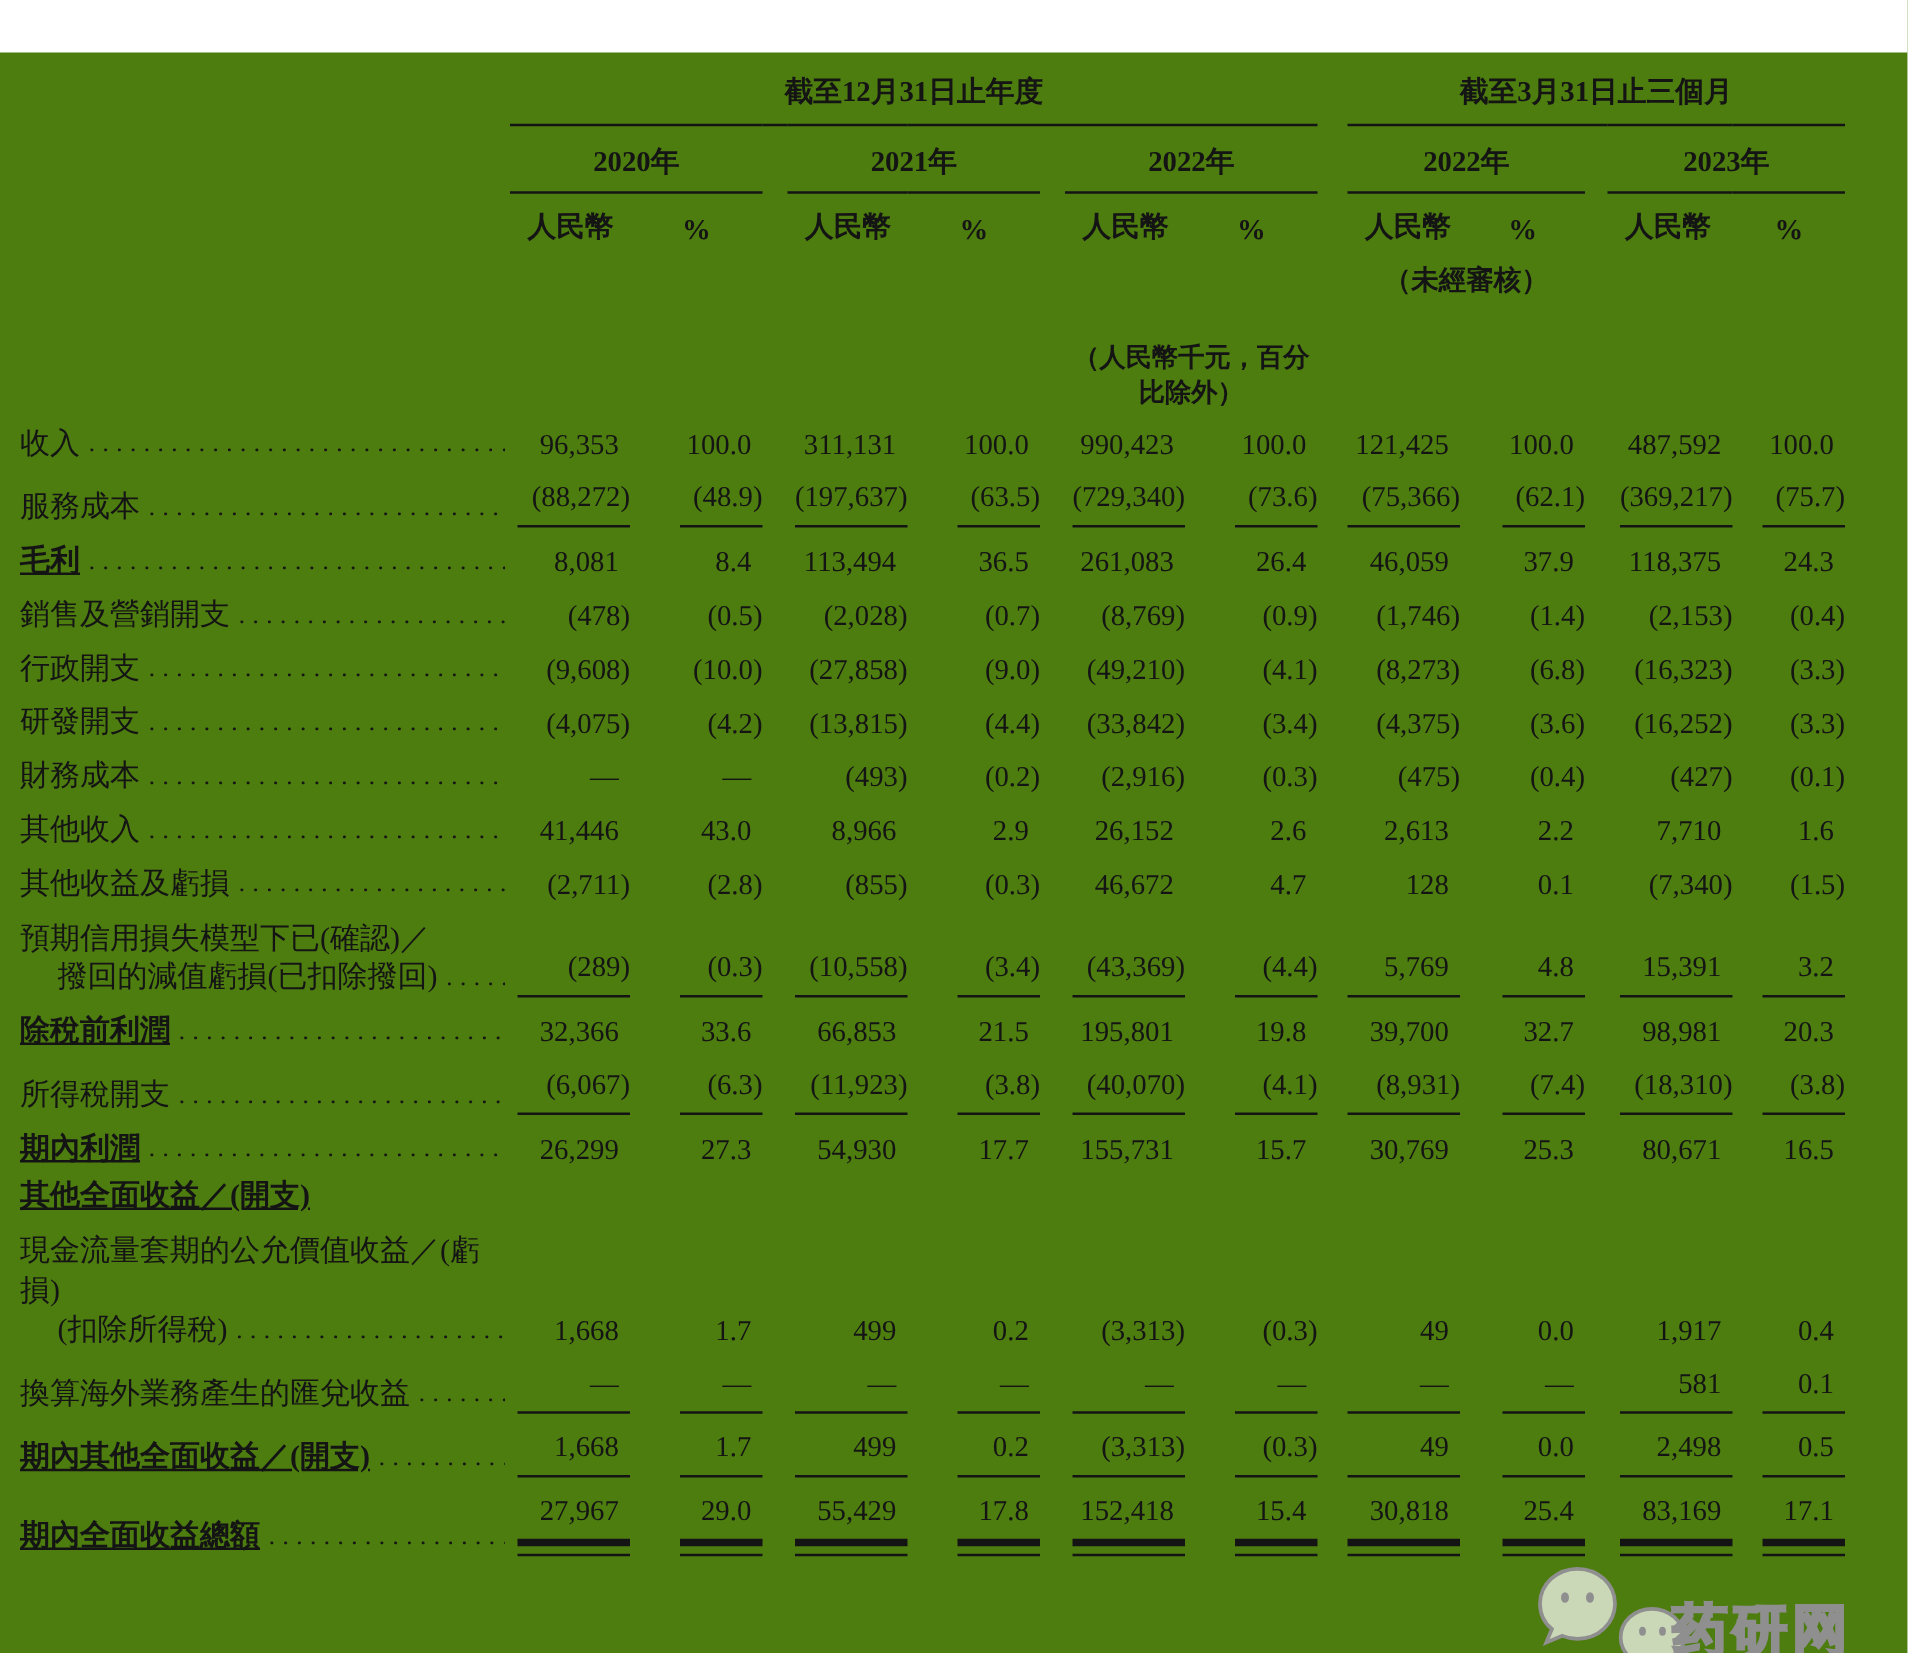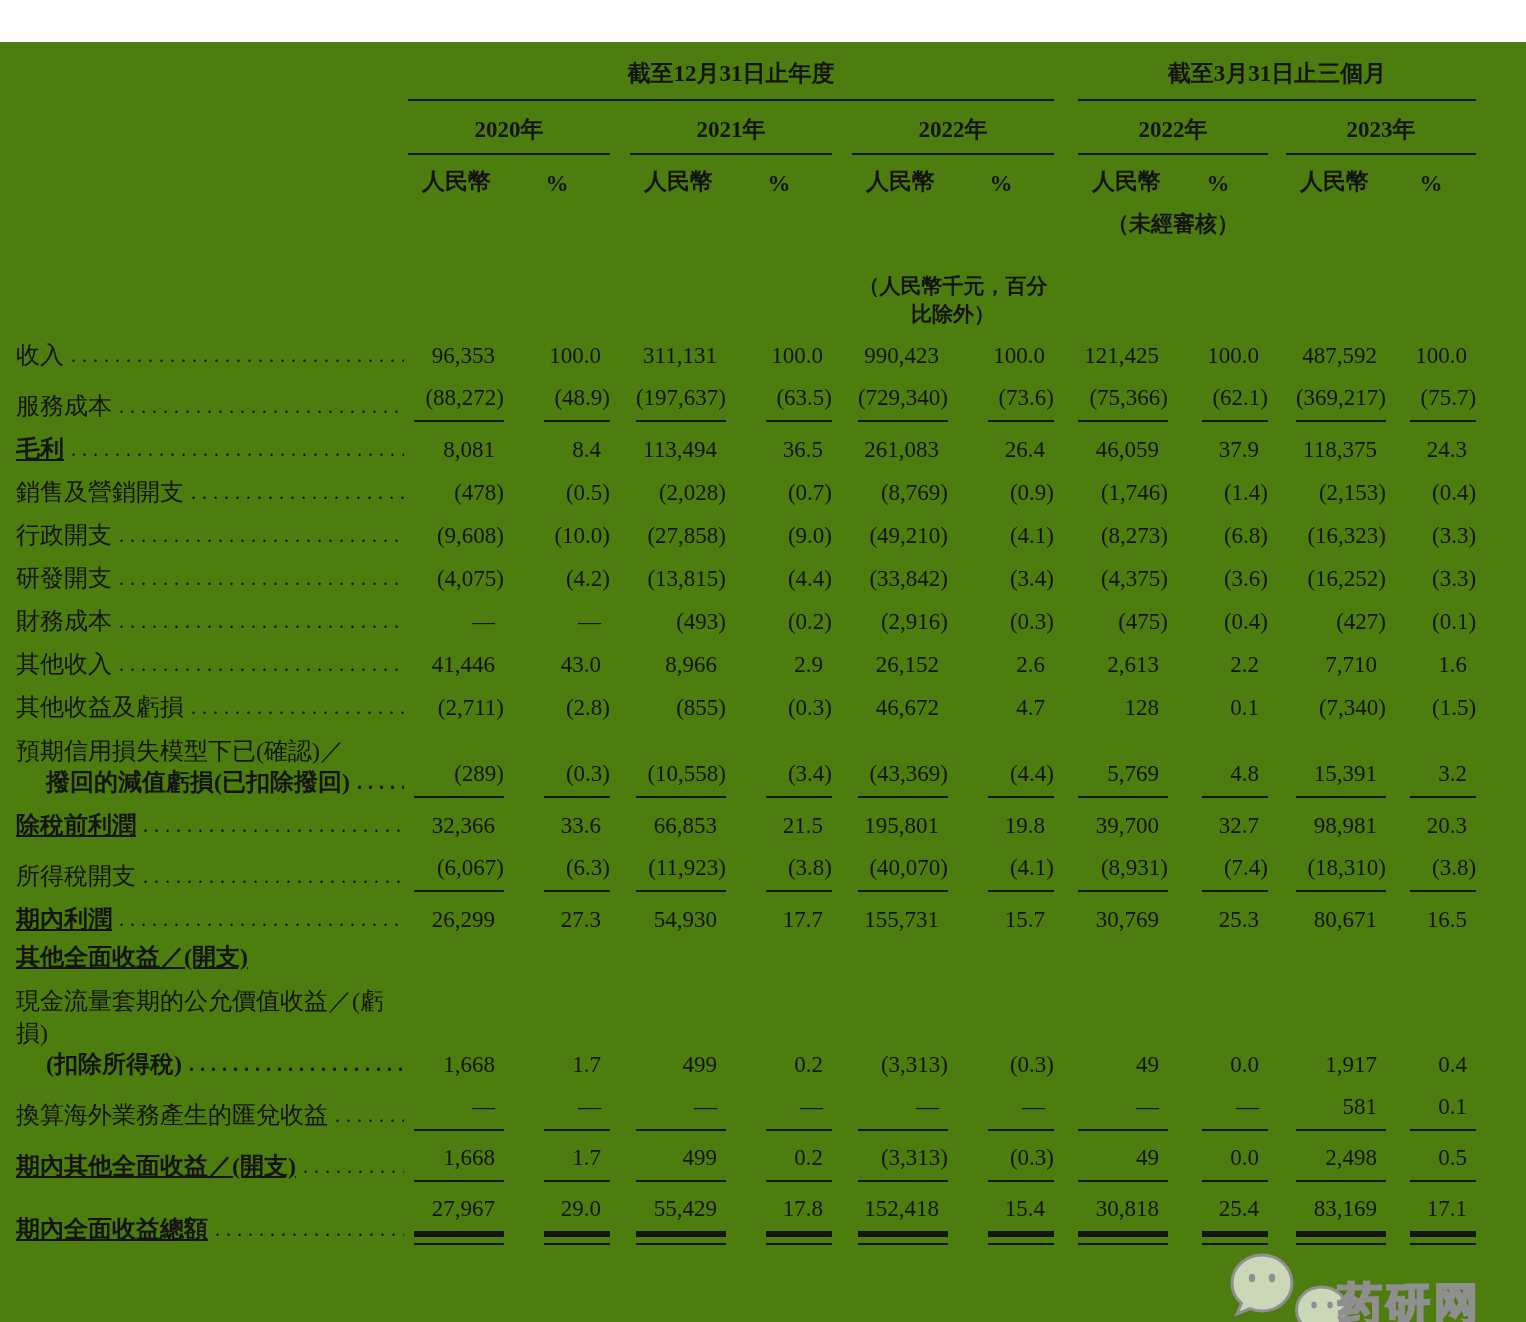--- a/index.html
+++ b/index.html
@@ -31,21 +31,21 @@
     border-bottom:2.5px solid #141414;
   }
   .curh{text-align:left;padding:11px 0 0 14px;}
   .pcth{text-align:center;padding:11px 0 0 0;}
   .noteh{text-align:center;font-size:21px;padding-top:5px;}
   .note2h{text-align:center;font-size:22px;padding:12px 0 28px 0;}
   tbody td{padding-top:12px;}
   tbody tr.nv td{padding-top:7px;}
   .lbl{font-size:24px;line-height:31px;}
   .lwrap{display:flex;align-items:flex-end;}
-  .lwrap.ind{padding-left:30px;font-weight:bold;}
+  .lwrap.ind{padding-left:30px;}
   .l1{line-height:32px;}
   .bold .ltext, .bold .l1{font-weight:bold;text-decoration:underline;}
   .dots{
     flex:1;min-width:0;overflow:hidden;white-space:nowrap;
     margin:0 4px 0 7px;font-size:20px;
   }
   .dots::after{
     content:"........................................................................................................................";
     letter-spacing:6px;
   }

